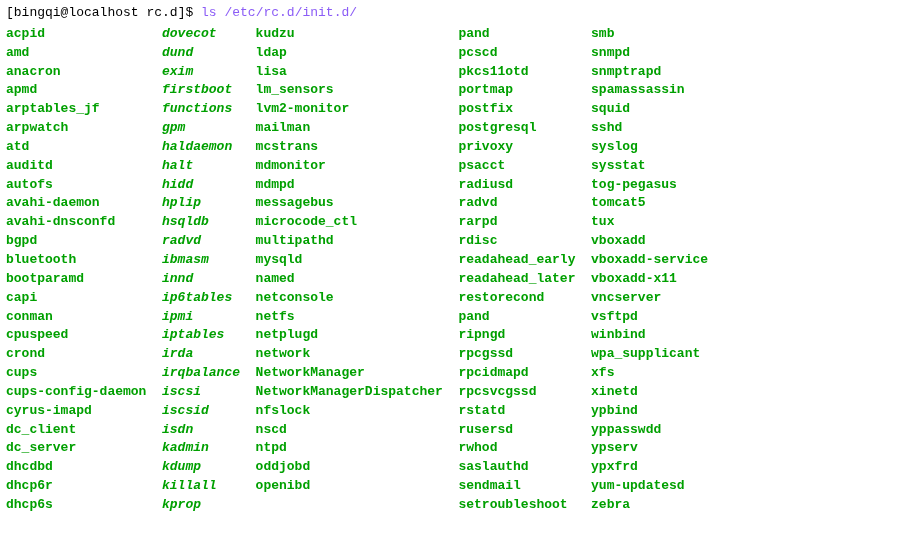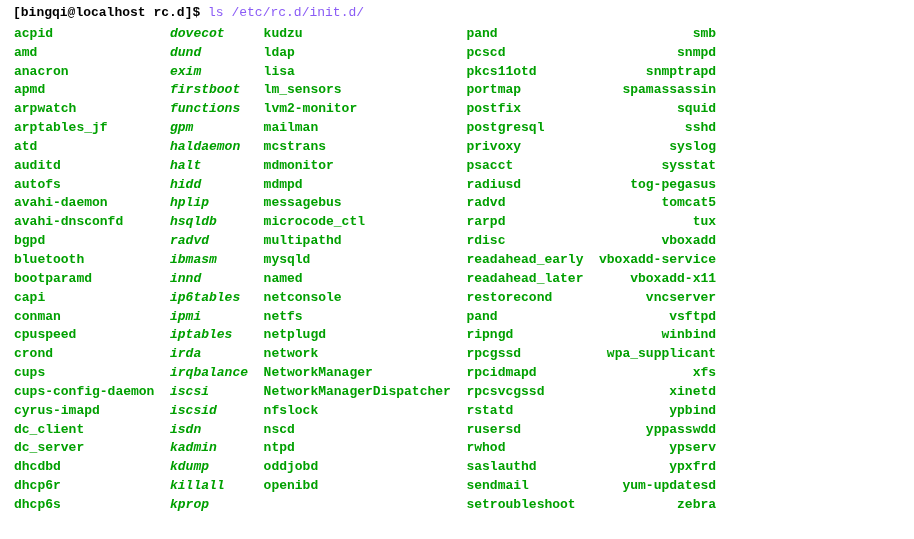--- a/index.html
+++ b/index.html
@@ -11,22 +11,21 @@
       background: #ffffff;
       color: #000000;
       white-space: nowrap;
     }
     .prompt-line {
       display: block;
       margin-bottom: 2px;
     }
     .prompt-text {
       color: #000000;
-      font-weight: bold;
-      margin-left: 7px;
+      font-weight: normal;
     }
     .cmd-text {
       color: #8b5cf6;
     }
     .listing {
       display: flex;
       gap: 0;
     }
     .col {
       display: flex;
@@ -42,27 +41,27 @@
     }
   </style>
 </head>
 <body>
 
 <div class="prompt-line">
   <span class="prompt-text">[bingqi@localhost rc.d]$ </span><span class="cmd-text">ls /etc/rc.d/init.d/</span>
 </div>
 
 <div class="listing">
-  <div class="col" id="col0" style="width: 18ch; margin-left: 8px;">
+  <div class="col" id="col0" style="width: 18ch;">
       <span class="entry">acpid</span>
       <span class="entry">amd</span>
       <span class="entry">anacron</span>
       <span class="entry">apmd</span>
+      <span class="entry">arptables_jf</span>
       <span class="entry">arpwatch</span>
-      <span class="entry">arptables_jf</span>
       <span class="entry">atd</span>
       <span class="entry">auditd</span>
       <span class="entry">autofs</span>
       <span class="entry">avahi-daemon</span>
       <span class="entry">avahi-dnsconfd</span>
       <span class="entry">bgpd</span>
       <span class="entry">bluetooth</span>
       <span class="entry">bootparamd</span>
       <span class="entry">capi</span>
       <span class="entry">conman</span>
@@ -153,21 +152,21 @@
       <span class="entry">rpcgssd</span>
       <span class="entry">rpcidmapd</span>
       <span class="entry">rpcsvcgssd</span>
       <span class="entry">rstatd</span>
       <span class="entry">rusersd</span>
       <span class="entry">rwhod</span>
       <span class="entry">saslauthd</span>
       <span class="entry">sendmail</span>
       <span class="entry">setroubleshoot</span>
     </div>
-  <div class="col" id="col4" style="width: 15ch; align-items: flex-end;">
+  <div class="col" id="col4" style="width: 15ch;">
       <span class="entry">smb</span>
       <span class="entry">snmpd</span>
       <span class="entry">snmptrapd</span>
       <span class="entry">spamassassin</span>
       <span class="entry">squid</span>
       <span class="entry">sshd</span>
       <span class="entry">syslog</span>
       <span class="entry">sysstat</span>
       <span class="entry">tog-pegasus</span>
       <span class="entry">tomcat5</span>

